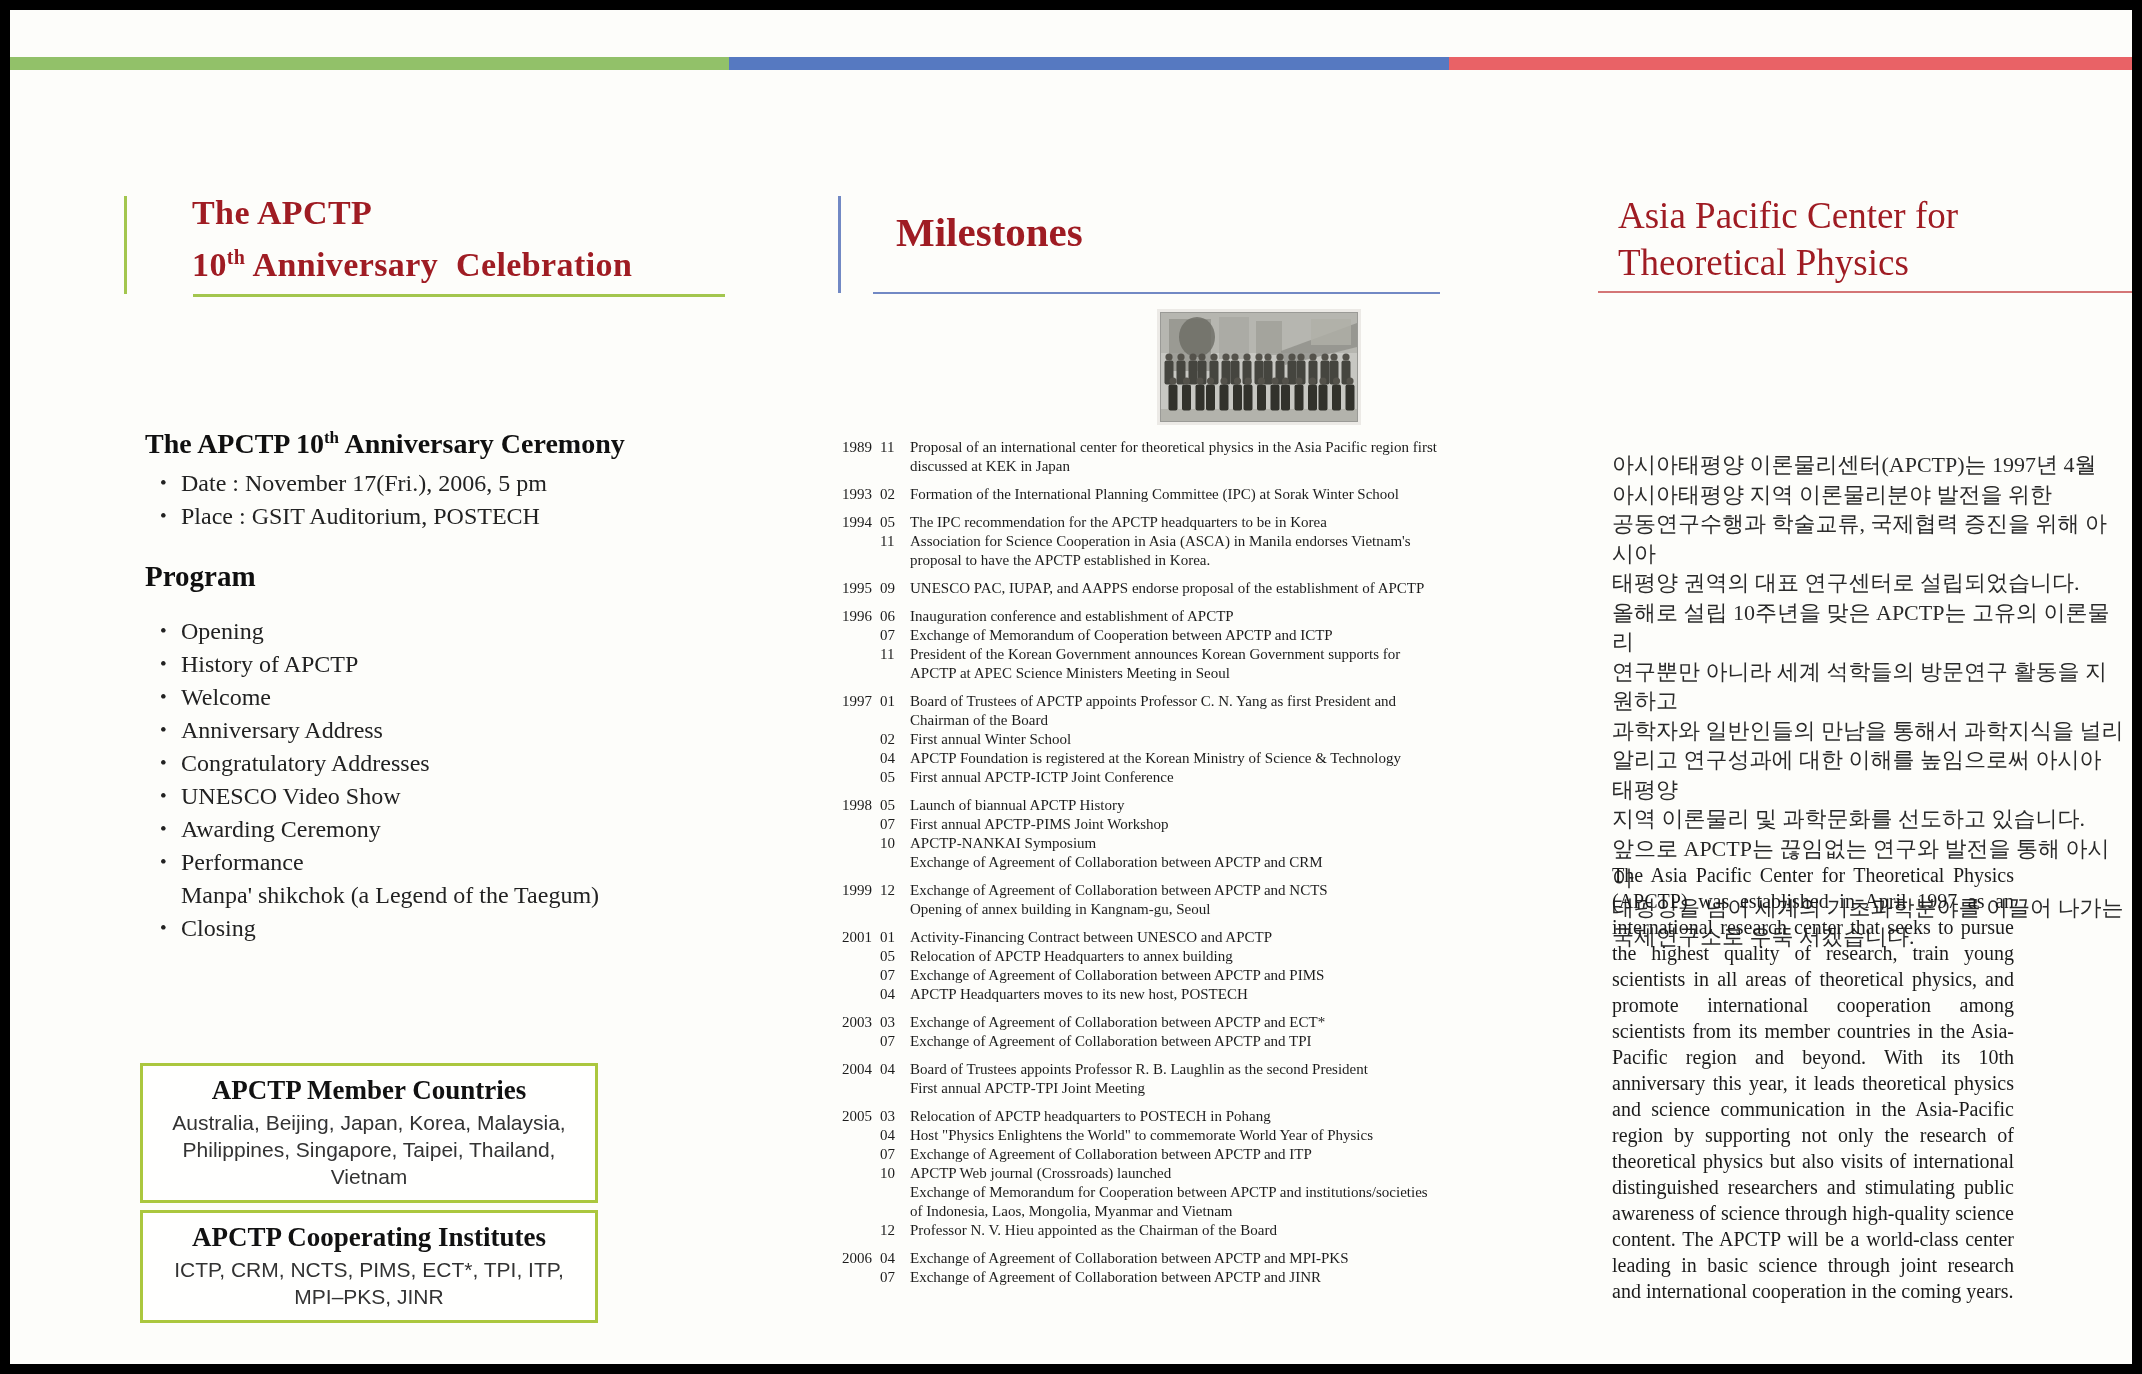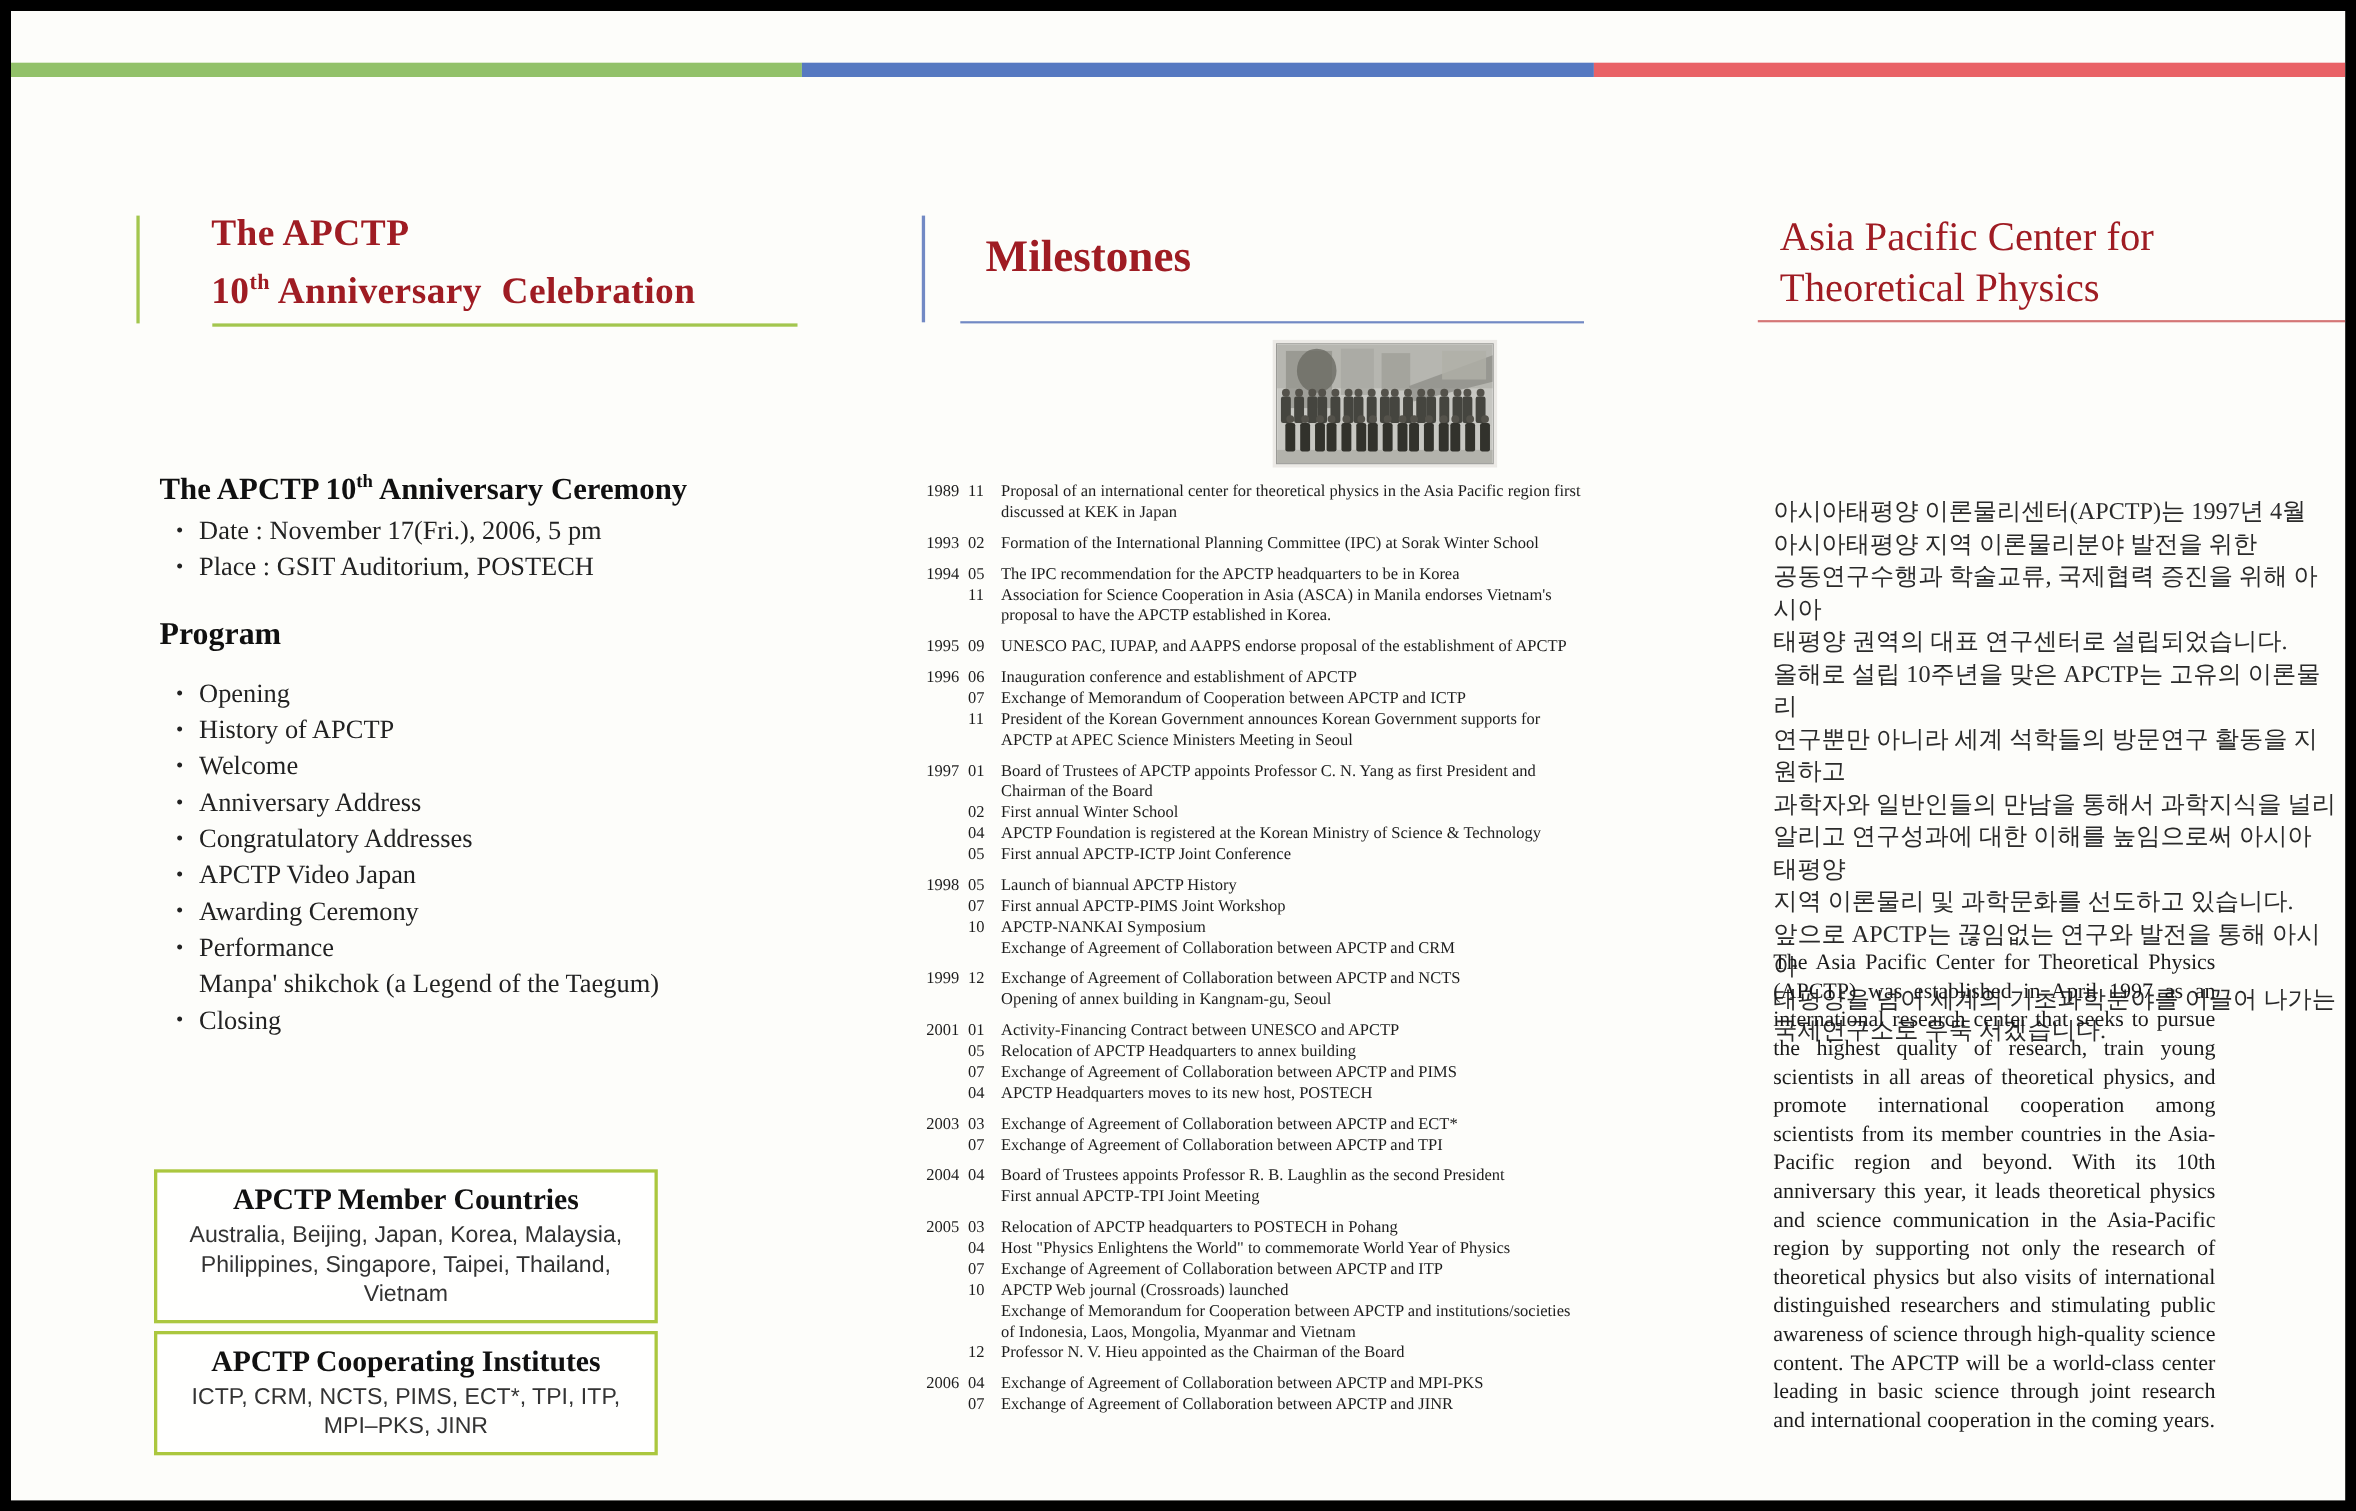--- a/index.html
+++ b/index.html
@@ -76,21 +76,21 @@
         <div class="li-row"><span class="bullet">•</span><span>Place : GSIT Auditorium, POSTECH</span></div>
       </div>
 
     <div class="program-h">Program</div>
     <div class="list program-list">
         <div class="li-row"><span class="bullet">•</span><span>Opening</span></div>
         <div class="li-row"><span class="bullet">•</span><span>History of APCTP</span></div>
         <div class="li-row"><span class="bullet">•</span><span>Welcome</span></div>
         <div class="li-row"><span class="bullet">•</span><span>Anniversary Address</span></div>
         <div class="li-row"><span class="bullet">•</span><span>Congratulatory Addresses</span></div>
-        <div class="li-row"><span class="bullet">•</span><span>APCTP Video Japan</span></div>
+        <div class="li-row"><span class="bullet">•</span><span>UNESCO Video Show</span></div>
         <div class="li-row"><span class="bullet">•</span><span>Awarding Ceremony</span></div>
         <div class="li-row"><span class="bullet">•</span><span>Performance</span></div>
         <div class="li-sub">Manpa' shikchok (a Legend of the Taegum)</div>
         <div class="li-row"><span class="bullet">•</span><span>Closing</span></div>
       </div>
 
     <div class="boxes">
       <div class="info-box">
         <h3>APCTP Member Countries</h3>
         <p>Australia, Beijing, Japan, Korea, Malaysia, Philippines, Singapore, Taipei, Thailand, Vietnam</p>

